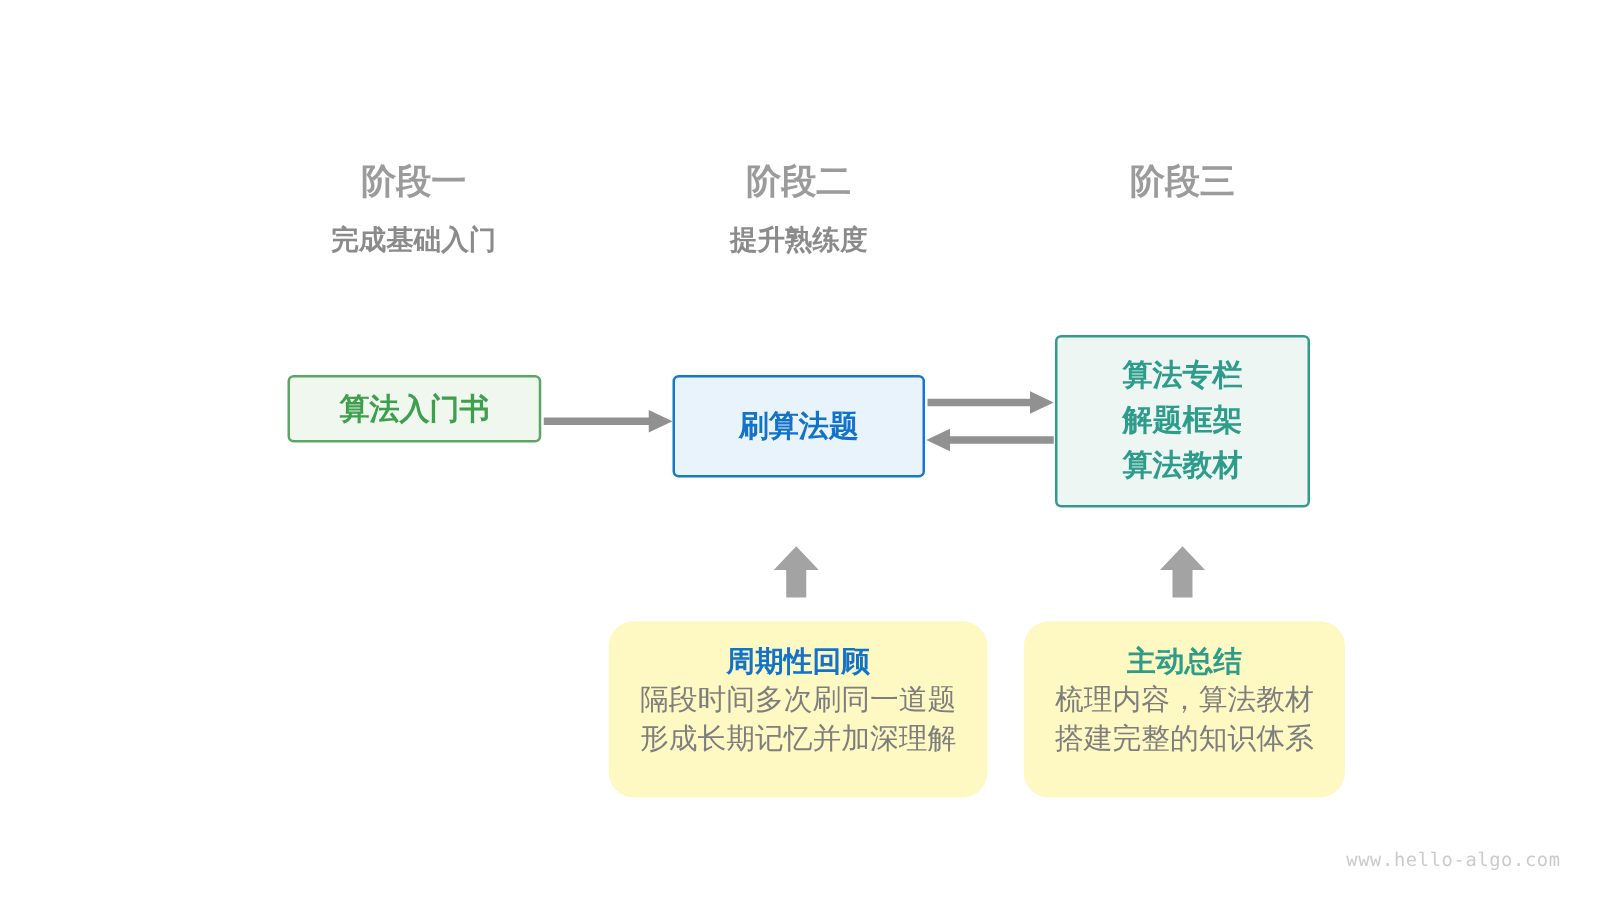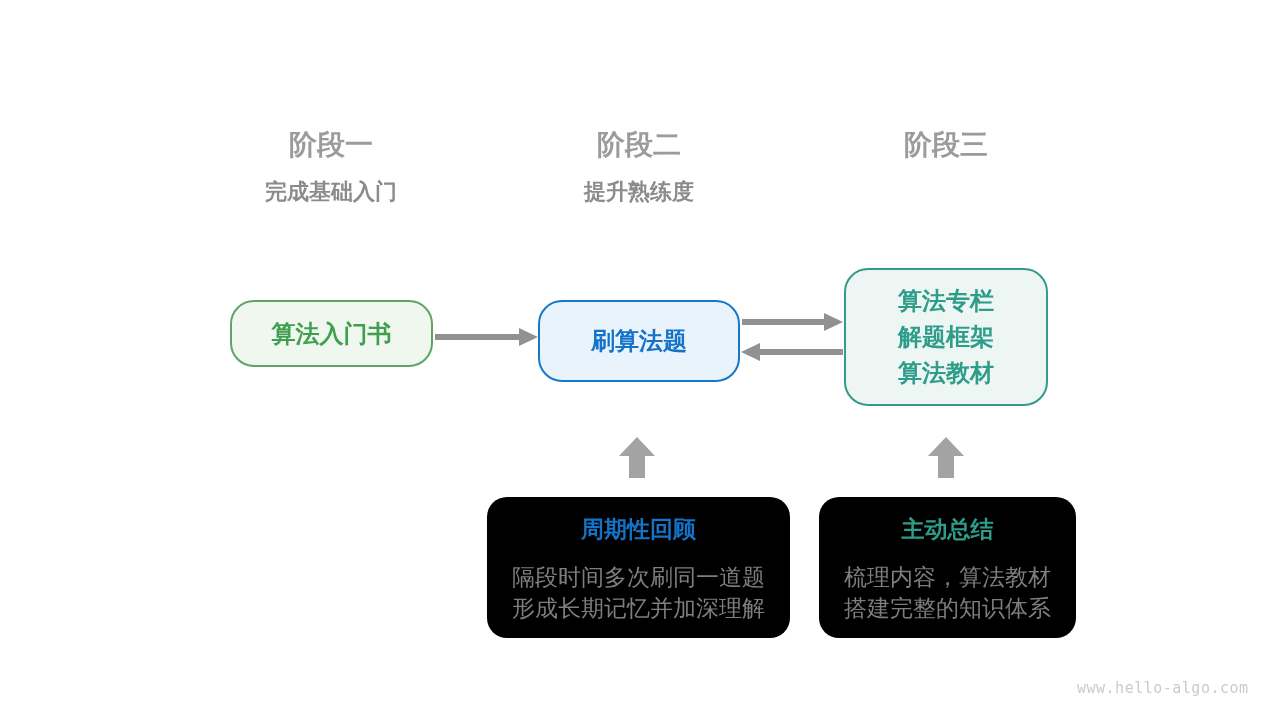--- a/index.html
+++ b/index.html
@@ -32,21 +32,21 @@
     line-height: 28px;
     color: #8B8B8B;
     font-weight: 700;
   }
 
   
   .node {
     display: flex;
     align-items: center;
     justify-content: center;
-    border-radius: 24px;
+    border-radius: 5px;
     font-size: 24px;
     font-weight: 700;
     box-sizing: border-box;
   }
   .node-green {
     border: 2.5px solid #5FA464;
     background: #F0F7EE;
     color: #3E9F4E;
   }
   .node-blue {
@@ -57,35 +57,34 @@
   .node-teal {
     border: 2.5px solid #35998B;
     background: #EDF6F3;
     color: #2D9C8A;
     flex-direction: column;
   }
   .node-teal .line { line-height: 36px; }
 
   
   .callout {
-    background: #000000;
+    background: #fef9c3;
     border-radius: 20px;
     box-sizing: border-box;
     text-align: center;
   }
   .callout-title {
     font-size: 23px;
     font-weight: 700;
     line-height: 30px;
     margin-top: 17px;
   }
   .callout-title.blue { color: #1373C8; }
   .callout-title.teal { color: #2D9C8A; }
   .callout-body {
-    margin-top: 18px;
     font-size: 23px;
     line-height: 31px;
     color: #7E7E7E;
   }
 
   .watermark {
     font-family: "DejaVu Sans Mono", "Liberation Mono", monospace;
     font-size: 15px;
     color: #CBCBCB;
     letter-spacing: 0.5px;
@@ -105,21 +104,21 @@
 <div class="canvas">
 
   <div class="abs stage-label" style="left:181px; top:128px;">阶段一</div>
   <div class="abs stage-subtitle" style="left:181px; top:178px;">完成基础入门</div>
 
   <div class="abs stage-label" style="left:489px; top:128px;">阶段二</div>
   <div class="abs stage-subtitle" style="left:489px; top:178px;">提升熟练度</div>
 
   <div class="abs stage-label" style="left:796px; top:128px;">阶段三</div>
 
-  <div class="abs node node-green" style="left:230px; top:300px; width:203px; height:67px;justify-content:center;">
+  <div class="abs node node-green" style="left:230px; top:300px; width:203px; height:54px;justify-content:center;">
     <span>算法入门书</span>
   </div>
 
   <div class="abs node node-blue" style="left:538px; top:300px; width:202px; height:82px;">
     <span>刷算法题</span>
   </div>
 
   <div class="abs node node-teal" style="left:844px; top:268px; width:204px; height:138px;">
     <span class="line">算法专栏</span>
     <span class="line">解题框架</span>

